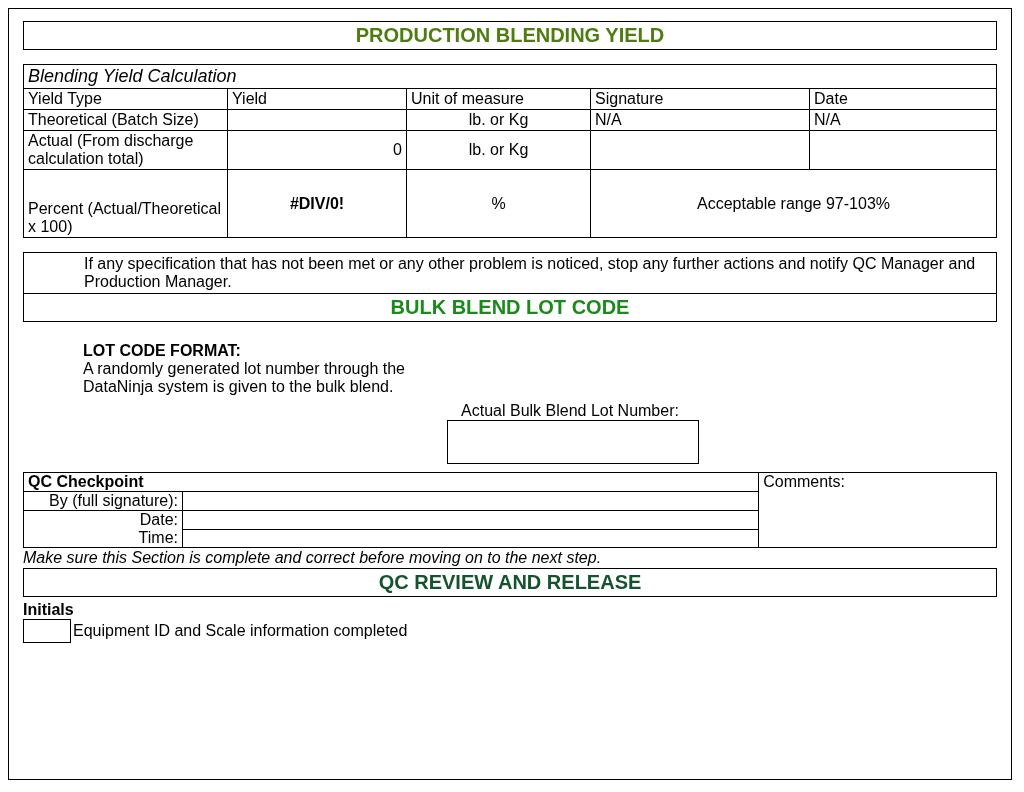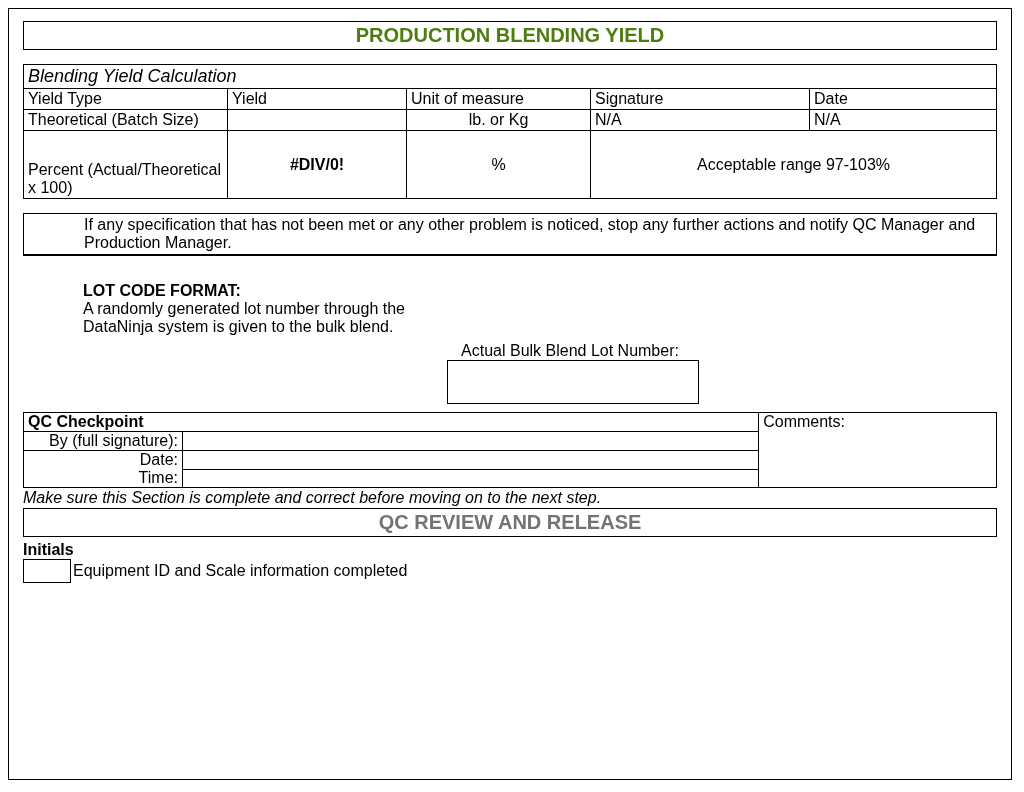--- a/index.html
+++ b/index.html
@@ -43,21 +43,21 @@
     text-align: center;
     font-weight: bold;
     font-size: 18px;
     border-bottom: none !important;
     font-style: italic;
   }
   .center { text-align: center !important; }
   .mid { vertical-align: middle !important; }
   .spec-box {
     border: 1.4px solid #000;
-    margin-bottom: 10px;
+    margin-bottom: 4px;
   }
   .spec-text {
     padding: 2px 6px 2px 60px;
     border-bottom: 1px solid #000;
   }
   .spec-heading {
     text-align: center;
     font-weight: bold;
     color: #1a8a1a;
     font-size: 20px;
@@ -86,21 +86,21 @@
   .qc-table td {
     border: 1px solid #000;
     padding: 0 4px;
     vertical-align: top;
   }
   .qc-right { text-align: right; border-left: none !important; border-right: none !important; }
   .ital-note { font-style: italic; margin: 1px 0 1px 0; }
   .initials-row { display: flex; align-items: center; gap: 2px; }
   .initials-hdr { font-weight: bold; }
   .small-box { width: 46px; height: 22px; border: 1.4px solid #000; }
-  .heading-box2 { border: 1.4px solid #000; text-align: center; font-weight: bold; color:#737373; font-size:20px; padding:2px 0; margin: 1px 0 4px 0;}
+  .heading-box2 { border: 1.4px solid #000; text-align: center; font-weight: bold; color:#14532d; font-size:20px; padding:2px 0; margin: 1px 0 4px 0;}
 </style>
 </head>
 <body>
 
 <div class="page">
 
   <div class="heading-box">PRODUCTION BLENDING YIELD</div>
 
   <table class="calc-table">
     <tbody>
@@ -114,31 +114,39 @@
       <td style="width:210px">Signature</td>
       <td>Date</td>
     </tr>
     <tr>
       <td>Theoretical (Batch Size)</td>
       <td></td>
       <td class="center">lb. or Kg</td>
       <td>N/A</td>
       <td>N/A</td>
     </tr>
+    <tr>
+      <td>Actual (From discharge calculation total)</td>
+      <td class="mid" style="text-align:right;vertical-align:bottom">0</td>
+      <td class="center mid">lb. or Kg</td>
+      <td></td>
+      <td></td>
+    </tr>
     <tr style="height:68px">
       <td style="vertical-align:bottom">Percent (Actual/Theoretical x 100)</td>
       <td class="center mid" style="font-weight:bold">#DIV/0!</td>
       <td class="center mid">%</td>
       <td colspan="2" class="center mid">Acceptable range 97-103%</td>
     </tr>
   </tbody>
     </table>
 
   <div class="spec-box">
     <div class="spec-text">If any specification that has not been met or any other problem is noticed, stop any further actions and notify QC Manager and Production Manager.</div>
+    <div class="spec-heading">BULK BLEND LOT CODE</div>
   </div>
 
   <div class="lot-section">
     <div class="lot-title">LOT CODE FORMAT:</div>
     <div>A randomly generated lot number through the</div>
     <div>DataNinja system is given to the bulk blend.</div>
     <div class="lot-row">
       <div>Actual Bulk Blend Lot Number:</div>
       <div class="lot-box"></div>
     </div>

